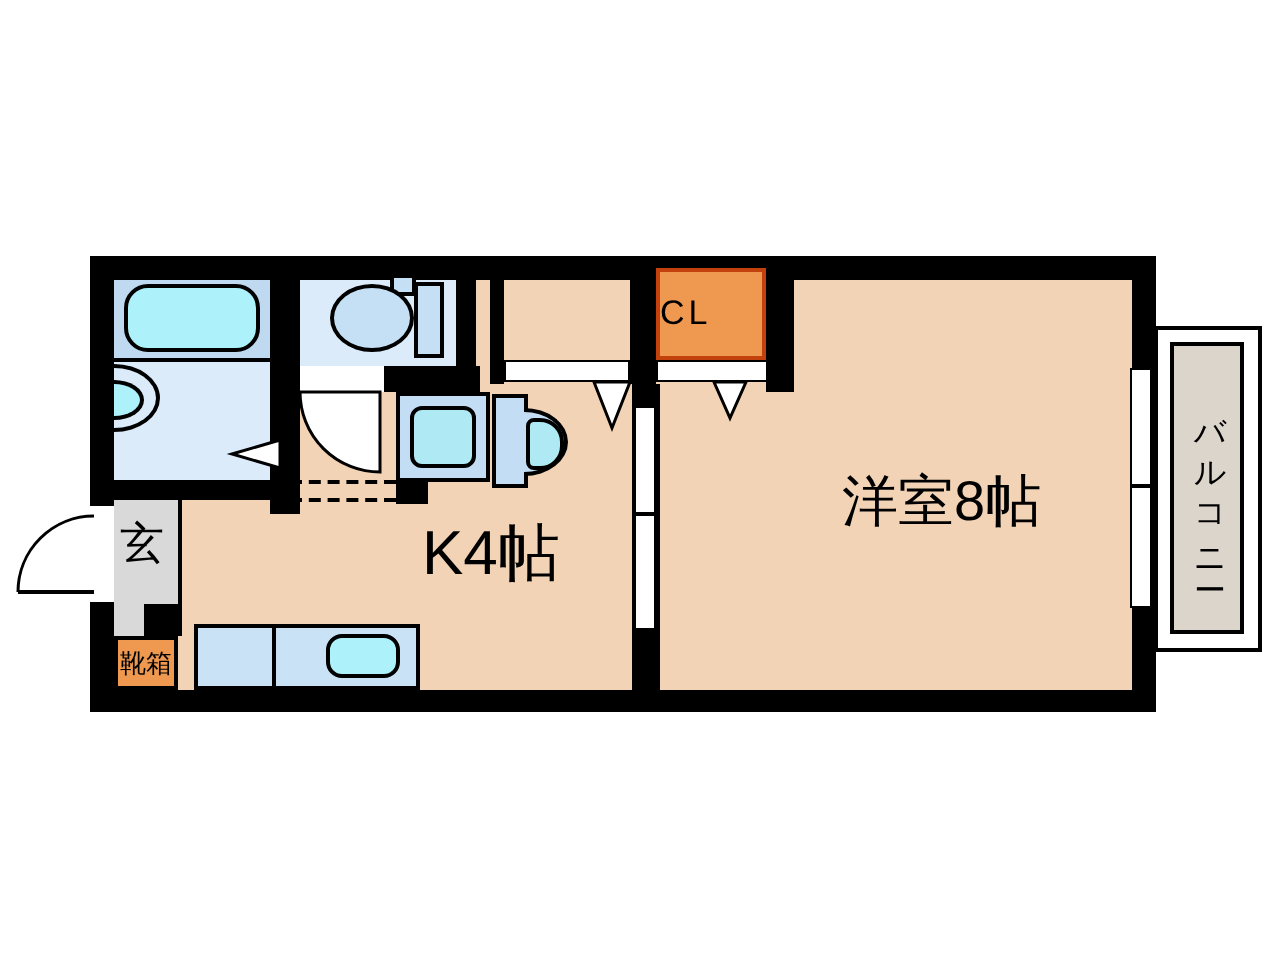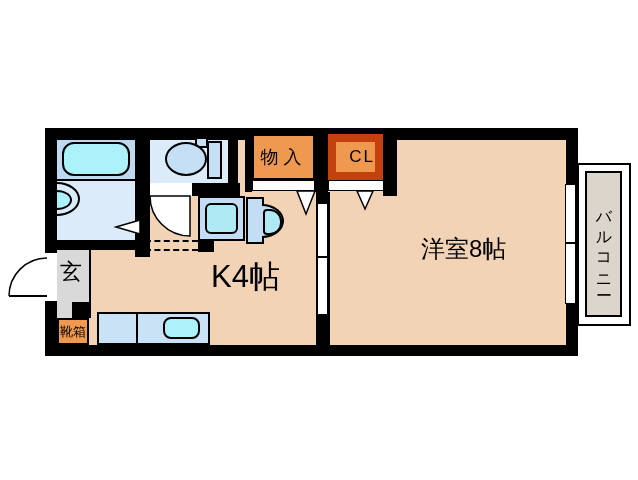--- a/index.html
+++ b/index.html
@@ -40,22 +40,22 @@
   .w-sto-cl{left:315px;top:134px;width:13px;height:58px;}
   .w-cl-r{left:383px;top:134px;width:14px;height:62px;}
   .w-divider{left:316px;top:192px;width:14px;height:153px;}
   .w-genkan-e{left:89px;top:250px;width:2px;height:68px;}
   .w-genkan-s{left:72px;top:302px;width:17px;height:16px;}
   .w-washer-s{left:198px;top:241px;width:16px;height:11px;}
 
   
   .storage-box{left:252px;top:134px;width:63px;height:46px;background:#ef9850;border:2px solid #000;
                display:flex;align-items:center;justify-content:center;font-size:18px;letter-spacing:5px;}
-  .cl-box{left:328px;top:134px;width:55px;height:46px;background:#ef9850;border:8px solid #c2410c;
-          display:flex;align-items:center;justify-content:flex-end;font-size:17px;letter-spacing:2px;}
+  .cl-box{left:328px;top:134px;width:55px;height:46px;background:#ef9850;border:2px solid #c2410c;
+          display:flex;align-items:center;justify-content:flex-start;font-size:17px;letter-spacing:2px;}
   .storage-door{left:252px;top:180px;width:63px;height:11px;background:#fff;border:1px solid #000;}
   .cl-door{left:328px;top:180px;width:56px;height:11px;background:#fff;border:1px solid #000;}
   .toilet-doorway{left:150px;top:183px;width:42px;height:13px;background:#fff;}
 
   
   .sliding-door{left:317px;top:203px;width:11px;height:112px;background:#fff;border:1px solid #000;}
   .sliding-tick{left:317px;top:256px;width:11px;height:2px;background:#000;}
   .window{left:565px;top:184px;width:11px;height:120px;background:#fff;border:1px solid #000;}
   .window-tick{left:565px;top:242px;width:11px;height:2px;background:#000;}
 
@@ -78,21 +78,21 @@
   .counter{left:97px;top:312px;width:113px;height:33px;background:#c9e2f6;border:2px solid #000;}
   .counter-div{left:136px;top:312px;width:2px;height:33px;background:#000;}
   .ksink{left:163px;top:317px;width:37px;height:22px;background:#adf2fa;border:2px solid #000;border-radius:8px;}
 
   .dash1{left:145px;top:240px;width:53px;height:0;border-top:2px dashed #000;}
   .dash2{left:145px;top:249px;width:53px;height:0;border-top:2px dashed #000;}
 
   
   .lbl-genkan{left:60px;top:261px;font-size:22px;}
   .lbl-kitchen{left:211px;top:261px;font-size:31px;}
-  .lbl-west{left:421px;top:237px;font-size:24px;}
+  .lbl-west{left:421px;top:237px;font-size:28px;}
 
   svg.overlay{position:absolute;left:0;top:0;width:638px;height:480px;pointer-events:none;}
 </style>
 </head>
 <body>
 
 <div class="plan">
 
   <div class="abs balcony-outer"></div>
   <div class="abs balcony-inner">
@@ -115,23 +115,20 @@
   <div class="wall w-toilet-r"></div>
   <div class="wall w-toilet-b"></div>
   <div class="wall w-sto-l"></div>
   <div class="wall w-sto-cl"></div>
   <div class="wall w-cl-r"></div>
   <div class="wall w-divider"></div>
   <div class="wall w-genkan-e"></div>
   <div class="wall w-genkan-s"></div>
   <div class="wall w-washer-s"></div>
 
-  <div class="abs storage-box">
-    <span>物入</span>
-  </div>
   <div class="abs cl-box">
     <span>CL</span>
   </div>
   <div class="abs storage-door"></div>
   <div class="abs cl-door"></div>
   <div class="abs toilet-doorway"></div>
 
   <div class="abs sliding-door"></div>
   <div class="abs sliding-tick"></div>
   <div class="abs window"></div>

